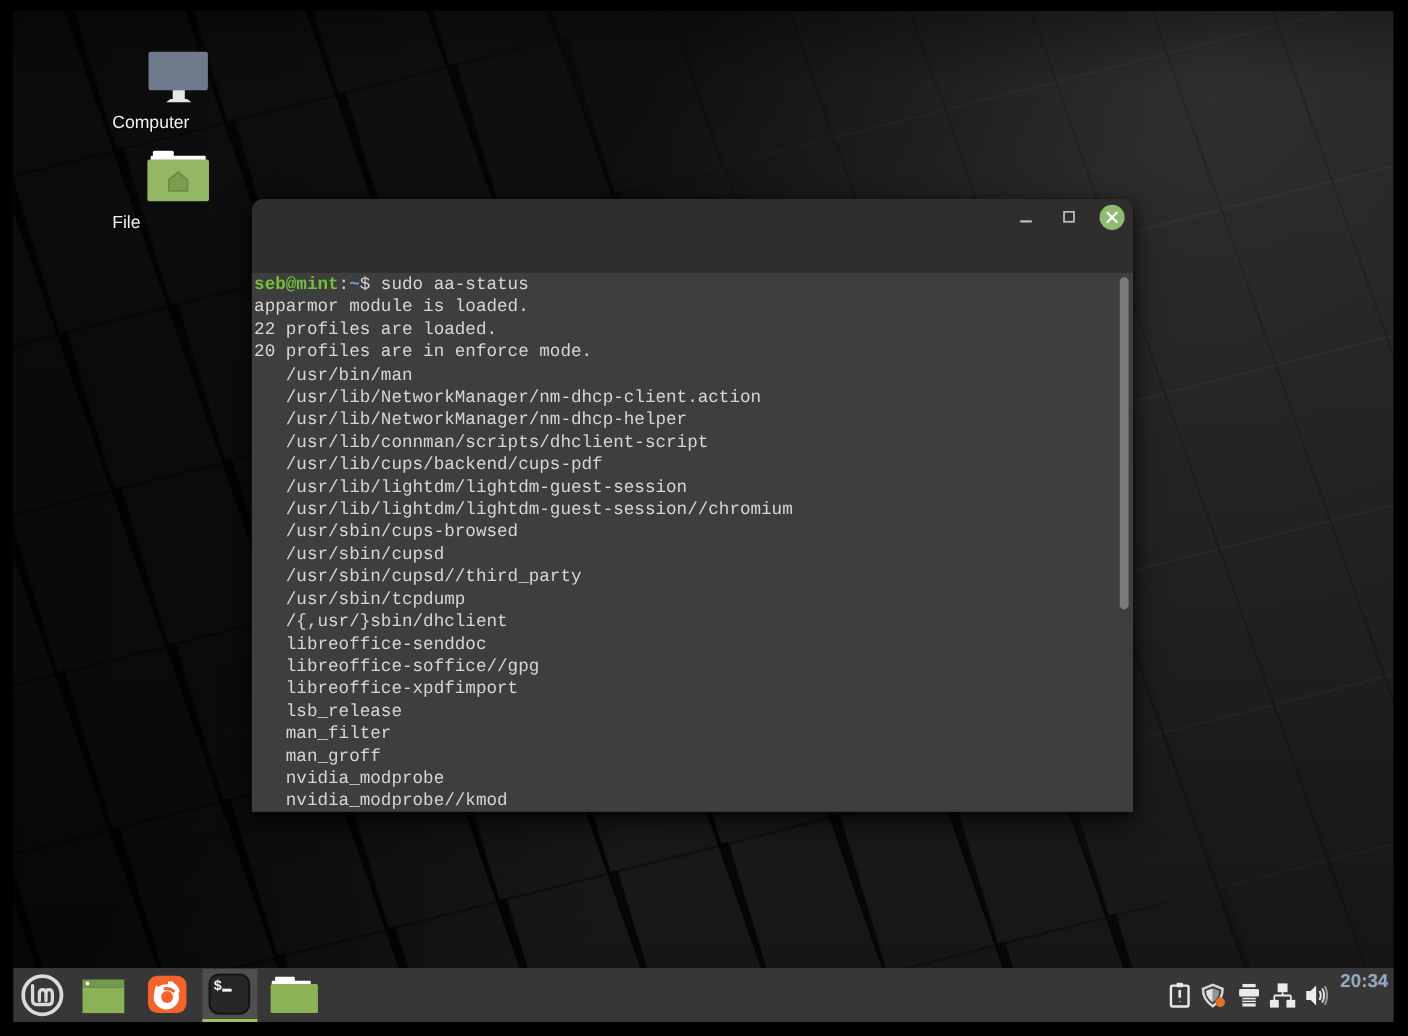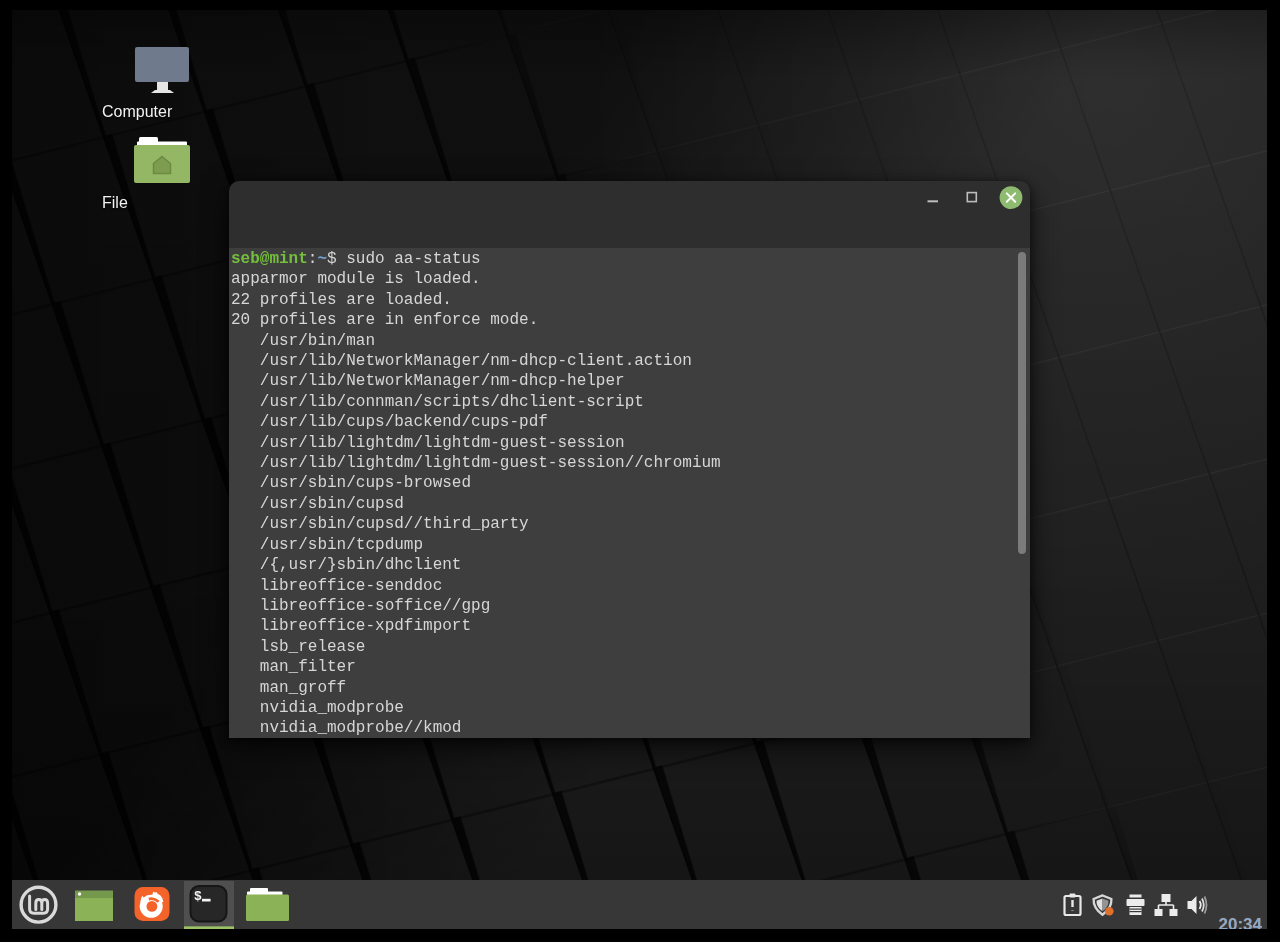--- a/index.html
+++ b/index.html
@@ -10,21 +10,21 @@
 #tbar{position:absolute;left:0;top:0;width:100%;height:38px;}
 #title{position:absolute;width:100%;text-align:center;top:6px;font-size:17px;font-weight:bold;color:#d2d2d2;}
 #menu{position:absolute;left:0;top:38px;height:29px;width:100%;font-size:15px;color:#d6d6d6;}
 #menu span{position:absolute;top:3px;}
 #tcontent{position:absolute;left:0;top:67px;width:801px;height:490px;background:#3e3e3e;}
 #tcontent pre{margin:0;padding:1px 16px 0 2px;font-family:"Liberation Mono",monospace;font-size:16px;line-height:20.4px;color:#d6d6d6;}
 .grn{color:#74c03c;font-weight:bold;}
 .blu{color:#729fcf;font-weight:bold;}
 #thumb{position:absolute;left:789px;top:71px;width:8px;height:302px;border-radius:4px;background:#7b7b7b;}
 #panel{position:absolute;left:0;top:870px;width:1255px;height:49px;background:#373737;}
-#clock{position:absolute;right:5px;top:35px;font-size:17px;font-weight:bold;color:#8ba9cd;text-shadow:0 0 1px rgba(220,120,40,.55);}
+#clock{position:absolute;right:5px;top:2px;font-size:17px;font-weight:bold;color:#8ba9cd;text-shadow:0 0 1px rgba(220,120,40,.55);}
 </style></head>
 <body>
 <div id="desk">
 <svg id="wall" width="1255" height="919">
  <defs>
   <pattern id="tg" width="104" height="150" patternUnits="userSpaceOnUse" patternTransform="matrix(0.97,-0.245,0.33,0.944,-60,10)">
     <rect width="104" height="150" fill="#222222"></rect>
     <rect x="0" y="0" width="104" height="1.2" fill="#2d2d2d"></rect>
     <rect x="0" y="0" width="1.6" height="150" fill="#191919"></rect>
   </pattern>

